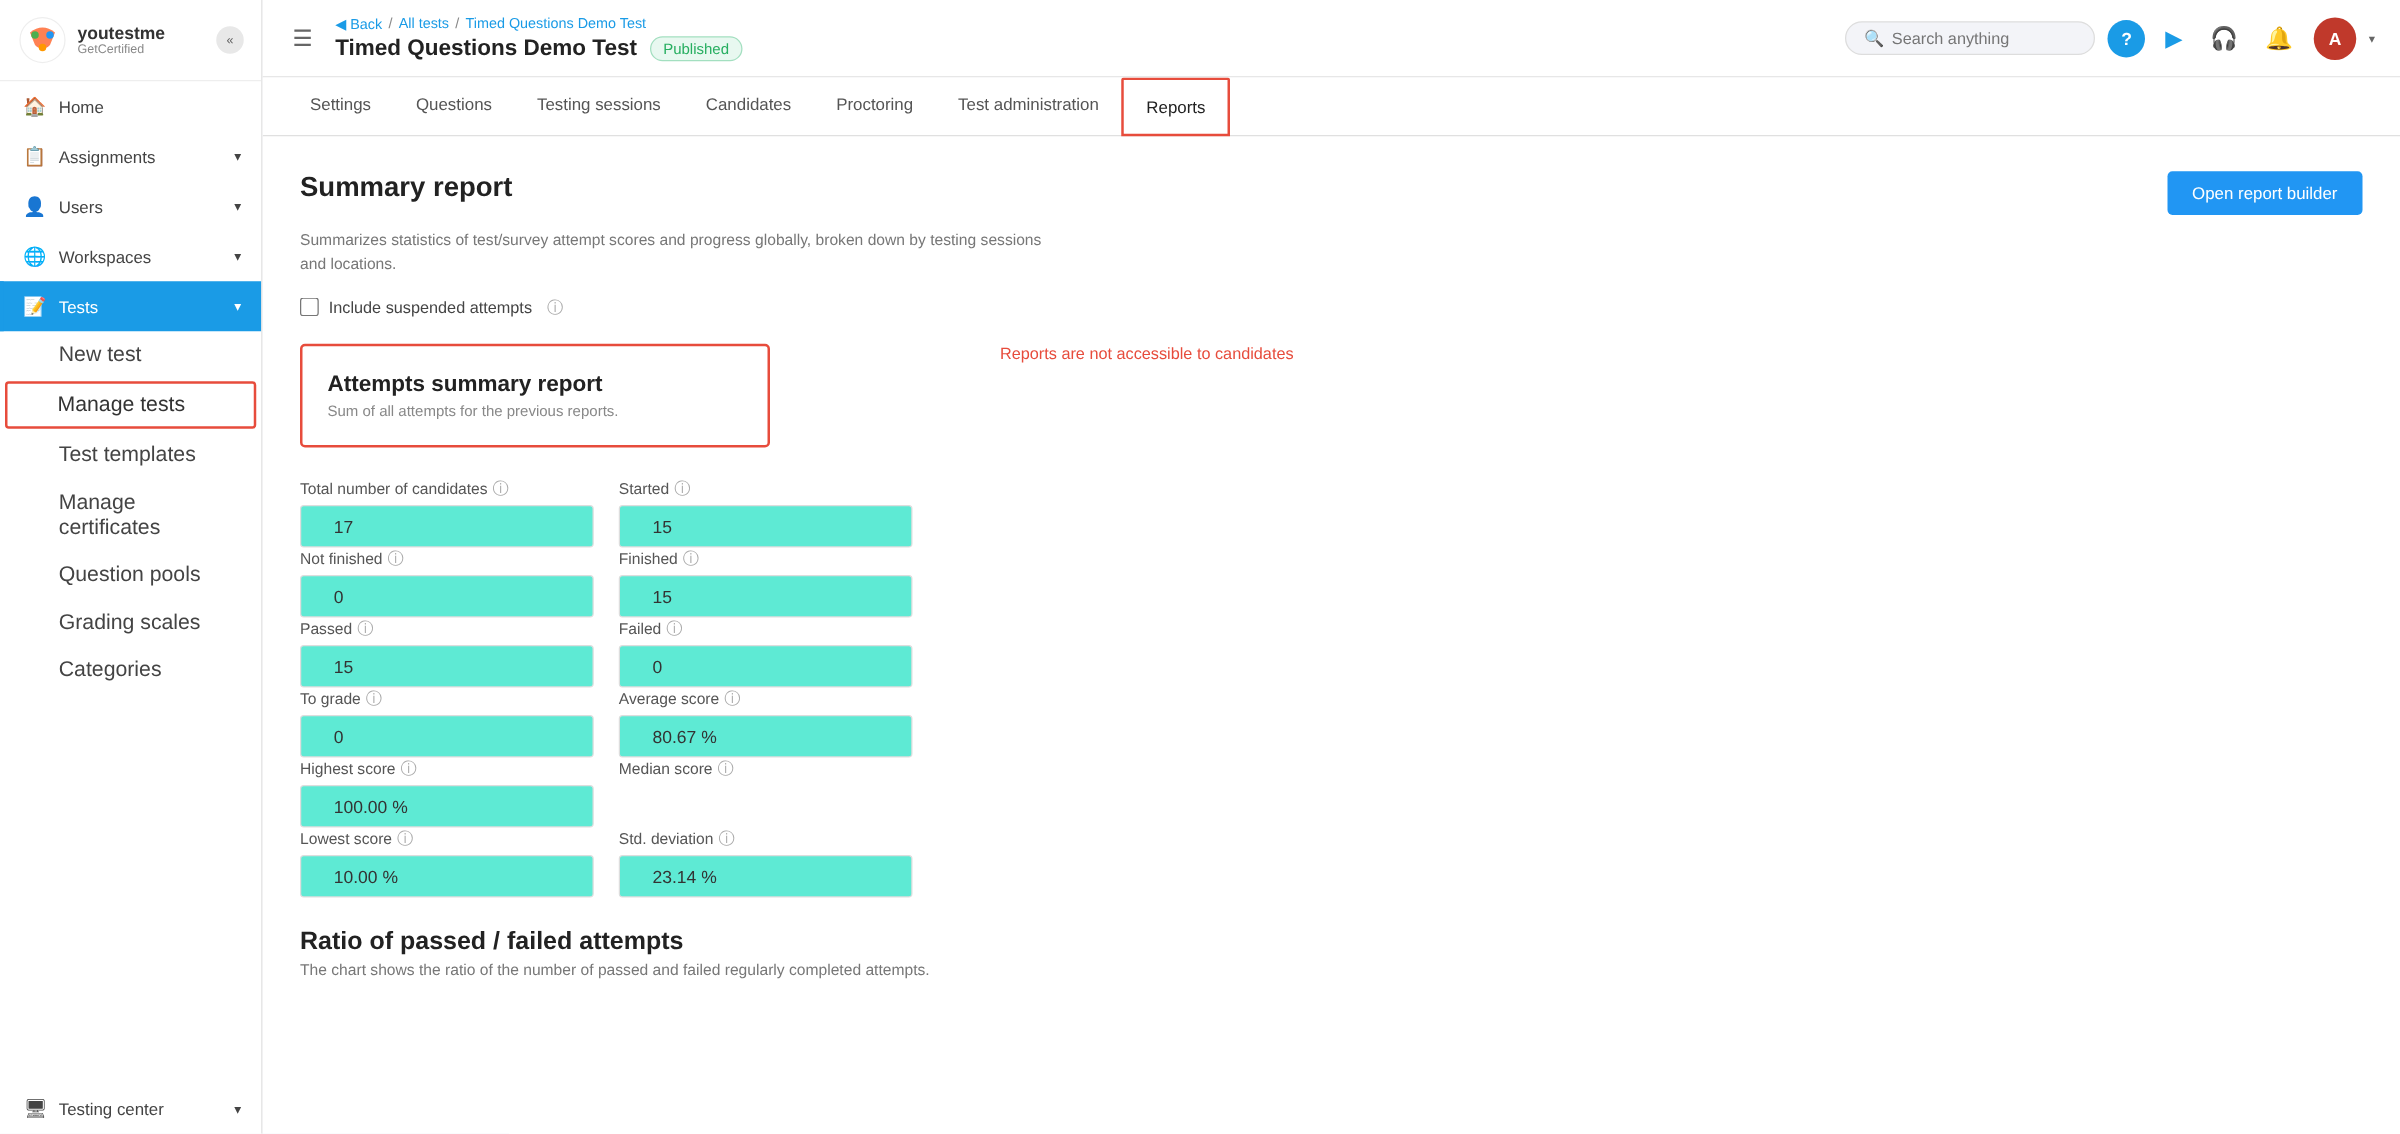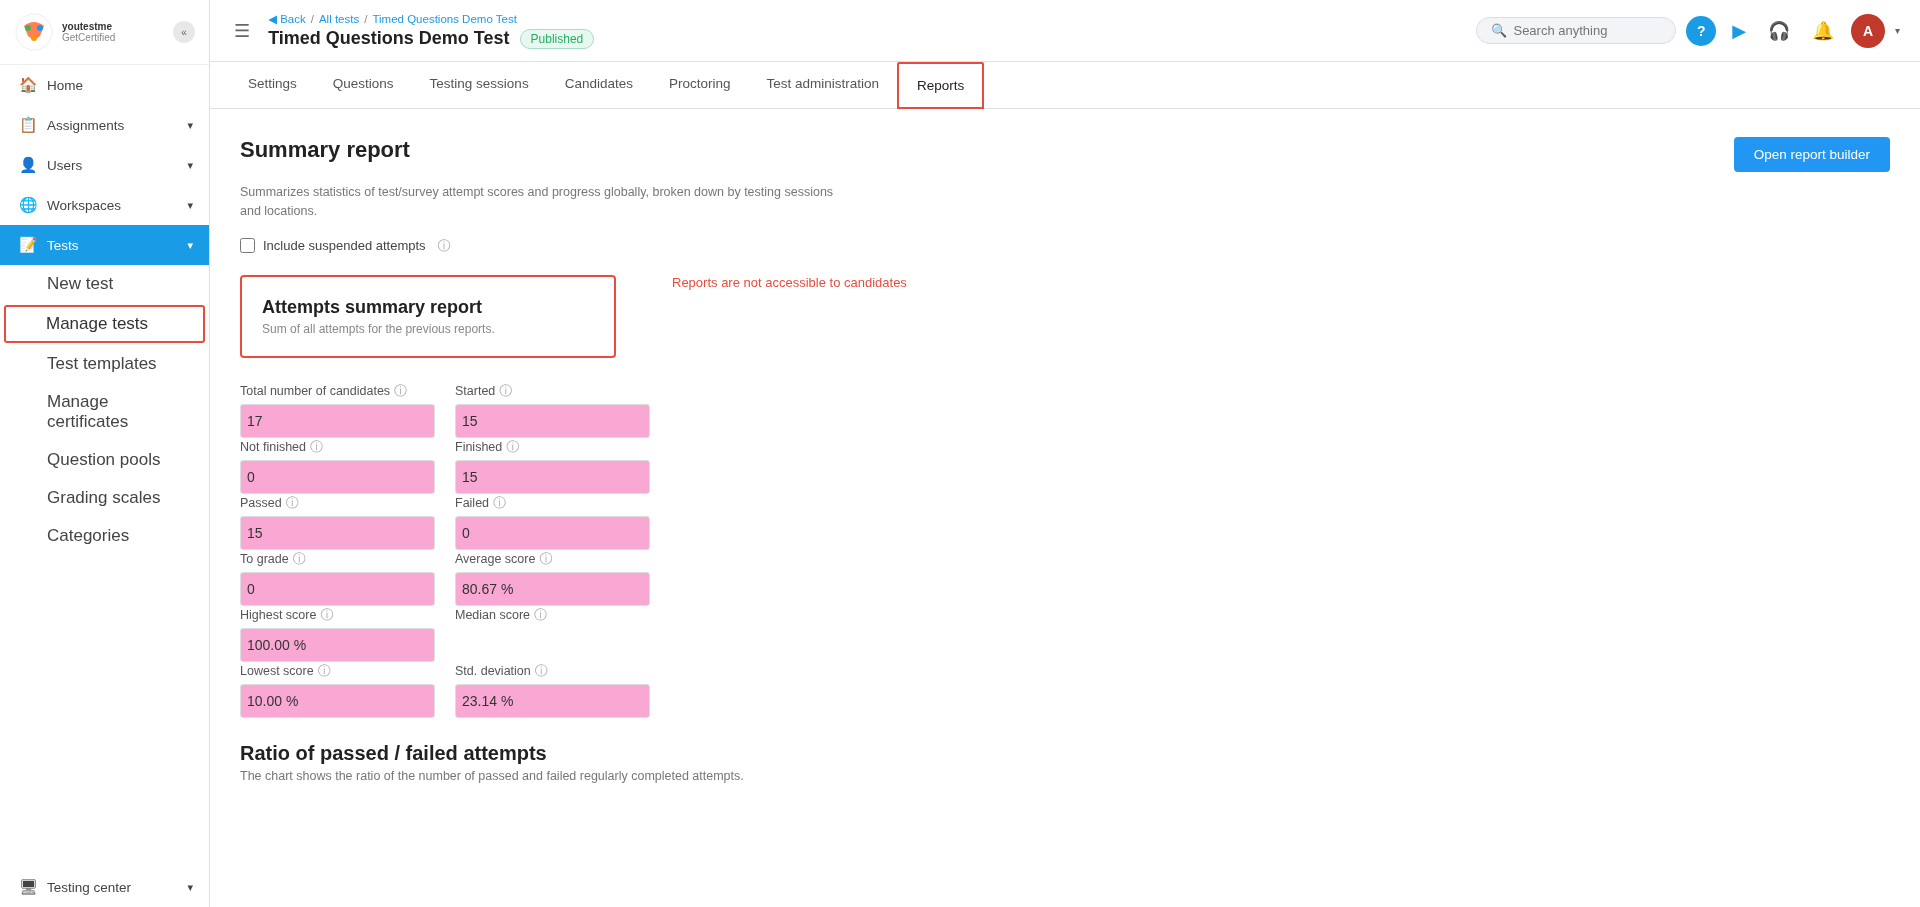--- a/index.html
+++ b/index.html
@@ -22,21 +22,21 @@
       align-items: center;
       border-bottom: 1px solid #eee;
     }
     .logo-icon {
       width: 40px;
       height: 40px;
       margin-right: 8px;
       flex-shrink: 0;
     }
     .logo-text { display: flex; flex-direction: column; }
-    .logo-brand { font-size: 10px; font-weight: 700; color: #333; line-height: 1.1; }
+    .logo-brand { font-size: 14px; font-weight: 700; color: #333; line-height: 1.1; }
     .logo-sub { font-size: 10px; color: #888; }
     .collapse-btn {
       margin-left: auto;
       background: #e8e8e8;
       border: none;
       border-radius: 50%;
       width: 22px;
       height: 22px;
       cursor: pointer;
       display: flex;
@@ -269,24 +269,24 @@
       display: flex;
       align-items: center;
       margin-bottom: 4px;
       font-size: 12.5px;
       color: #555;
     }
     .stat-input {
       width: 100%;
       border: 1px solid #ddd;
       border-radius: 3px;
-      padding: 8px 6px;
+      padding: 8px 26px;
       font-size: 14px;
       color: #333;
-      background: #f9a8d4;
+      background: #5eead4;
       outline: none;
     }
 
     
     .ratio-section { margin-top: 24px; }
     .ratio-title { font-size: 20px; font-weight: 600; color: #222; margin-bottom: 4px; }
     .ratio-desc { font-size: 12.5px; color: #777; }
 
     
     .content::-webkit-scrollbar { width: 6px; }
@@ -520,21 +520,21 @@
               <div class="stat-label-row">
                 <span>Std. deviation</span>
                 <span class="info-circle">ⓘ</span>
               </div>
               <input class="stat-input" type="text" readonly="" value="23.14 %" style="">
             </div>
 
           </div>
         </div>
 
-        <div class="reports-side" style="padding-top:0; margin-top:0; margin-left:22px;">
+        <div class="reports-side" style="padding-top:0; margin-top:0; margin-left:70px;">
           <div class="not-accessible-text">Reports are not accessible to candidates</div>
         </div>
       </div>
 
       <div class="ratio-section">
         <div class="ratio-title">Ratio of passed / failed attempts</div>
         <div class="ratio-desc">The chart shows the ratio of the number of passed and failed regularly completed attempts.</div>
       </div>
 
     </div>

